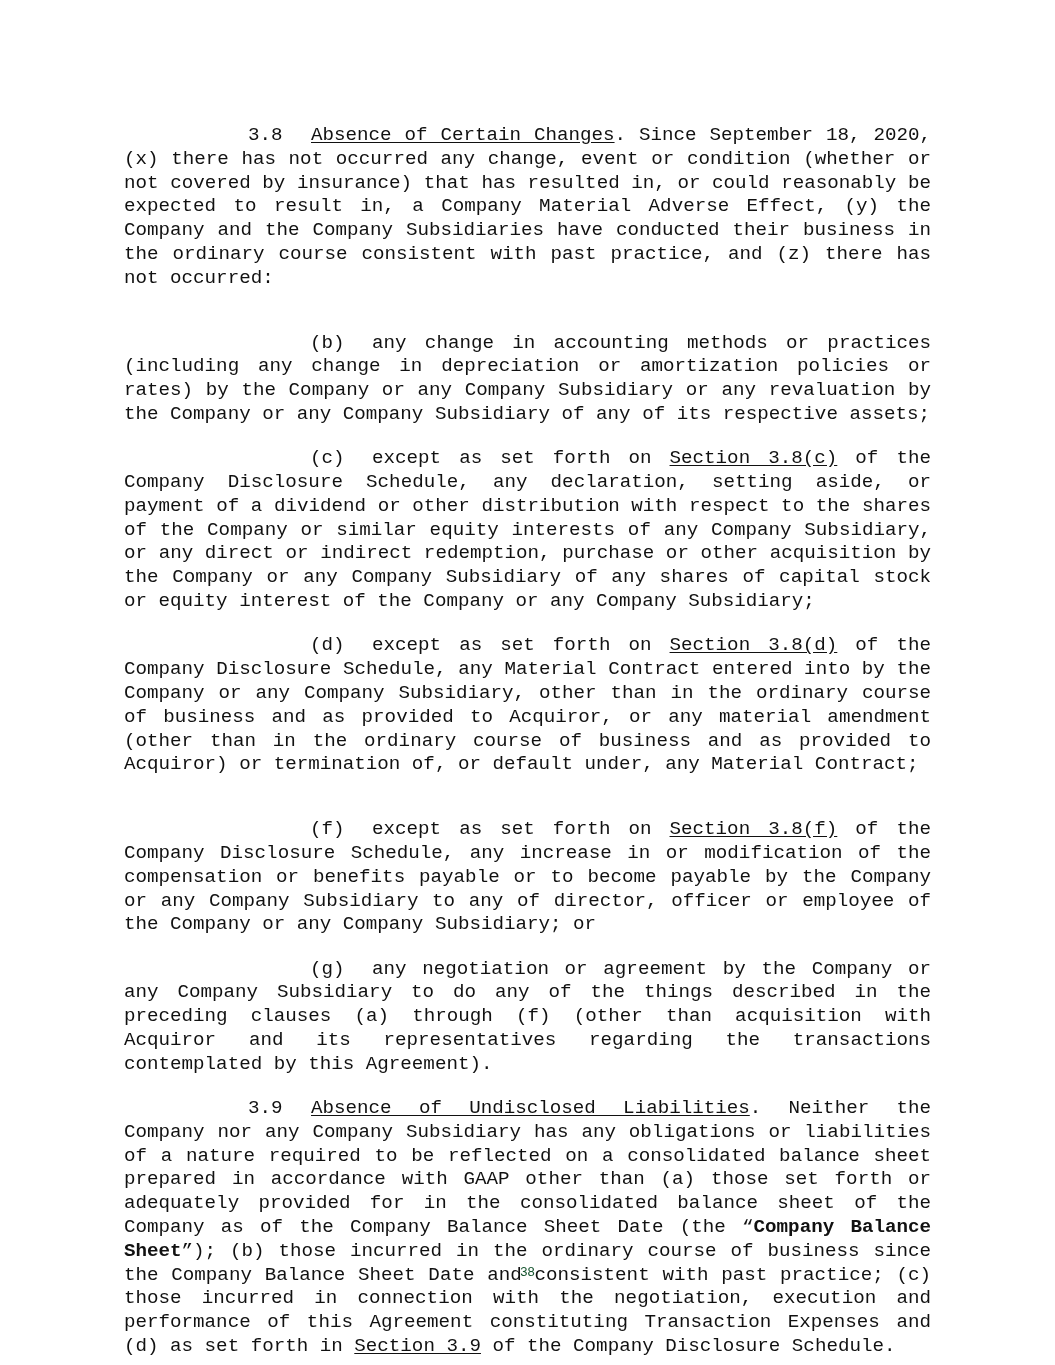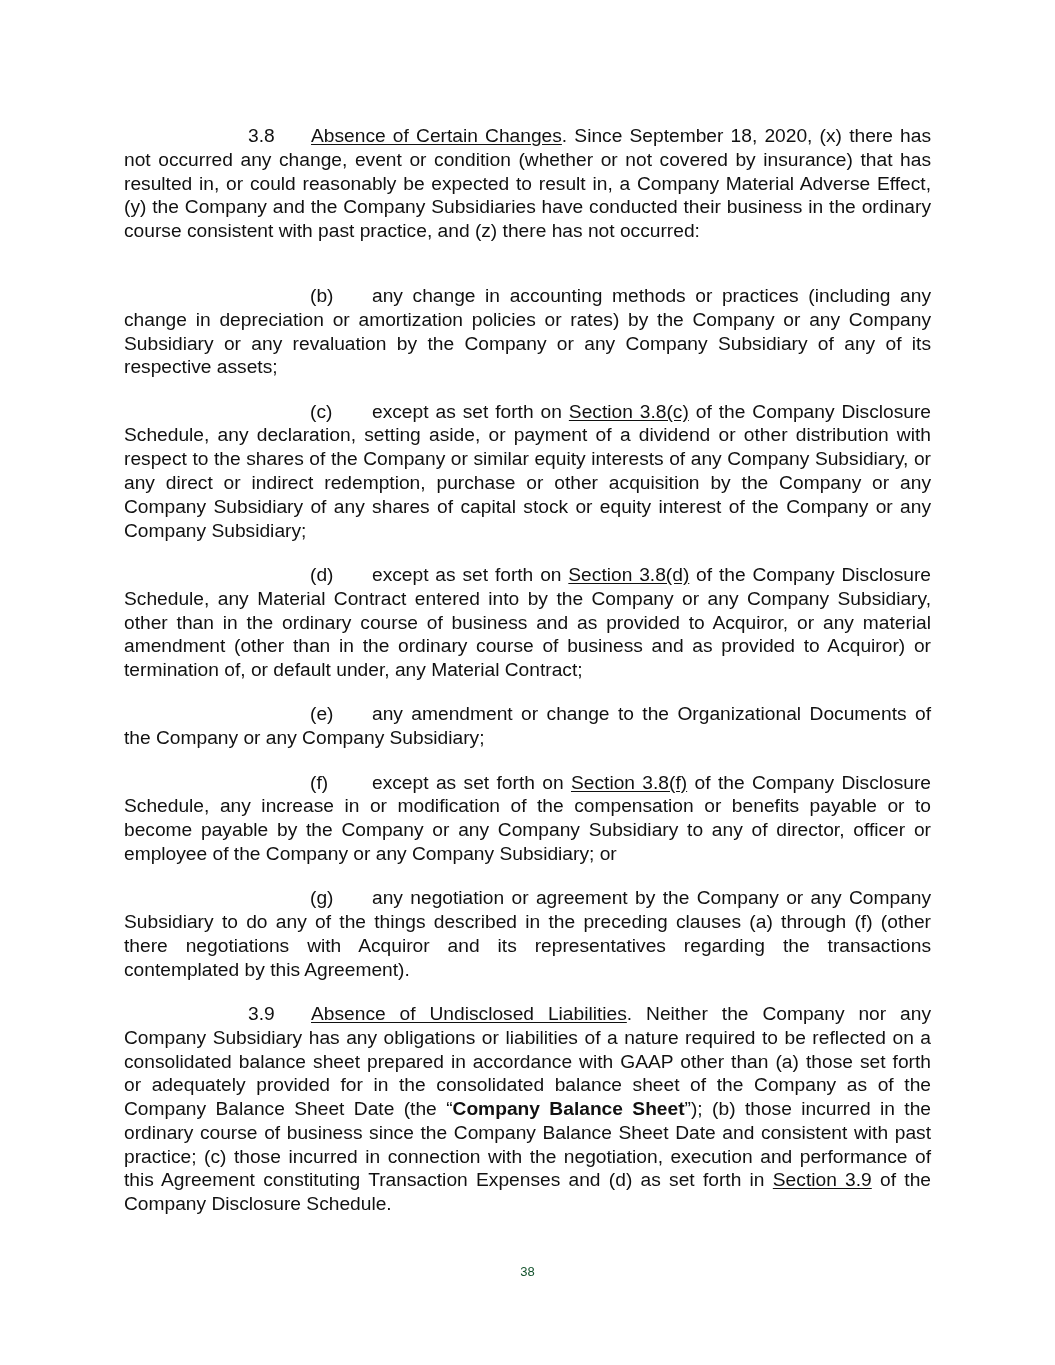--- a/index.html
+++ b/index.html
@@ -1,19 +1,19 @@
 <!DOCTYPE html>
 <html><head>
 <meta charset="utf-8">
 <style>
   html, body { margin: 0; padding: 0; background: #ffffff; }
   body { width: 1055px; height: 1365px; position: relative; overflow: hidden; }
   .page {
     position: absolute; left: 124px; top: 124px; width: 807px;
-    font-family: Liberation Sans, sans-serif; font-size: 19.2px; line-height: 23.8px;
+    font-family: Liberation Mono, monospace; font-size: 19.2px; line-height: 23.8px;
     color: #111111;
   }
   .para { margin: 0; text-align: justify; text-align-last: left; }
   .gap { height: 20.5px; }
   .ind1 { display: inline-block; width: 124px; }
   .num1 { display: inline-block; width: 63px; }
   .ind2 { display: inline-block; width: 186px; }
   .num2 { display: inline-block; width: 62px; }
   .u { text-decoration: underline; text-underline-offset: 2px; }
   b { font-weight: bold; }
@@ -34,25 +34,24 @@
 
   <p class="para"><span class="ind2"></span><span class="num2">(b)</span><span>any change in accounting methods or practices (including any change in depreciation or amortization policies or rates) by the Company or any Company Subsidiary or any revaluation by the Company or any Company Subsidiary of any of its respective assets;</span></p>
   <div class="gap"></div>
 
   <p class="para"><span class="ind2"></span><span class="num2">(c)</span><span>except as set forth on </span><span class="u">Section 3.8(c)</span><span> of the Company Disclosure Schedule, any declaration, setting aside, or payment of a dividend or other distribution with respect to the shares of the Company or similar equity interests of any Company Subsidiary, or any direct or indirect redemption, purchase or other acquisition by the Company or any Company Subsidiary of any shares of capital stock or equity interest of the Company or any Company Subsidiary;</span></p>
   <div class="gap"></div>
 
   <p class="para"><span class="ind2"></span><span class="num2">(d)</span><span>except as set forth on </span><span class="u">Section 3.8(d)</span><span> of the Company Disclosure Schedule, any Material Contract entered into by the Company or any Company Subsidiary, other than in the ordinary course of business and as provided to Acquiror, or any material amendment (other than in the ordinary course of business and as provided to Acquiror) or termination of, or default under, any Material Contract;</span></p>
   <div class="gap"></div>
 
-  <p class="para"><span class="ind2"></span><span class="num2">(e)</span><span>any amendment or change to the Organizational Documents of the Company or any Company Subsidiary;</span></p>
   <div class="gap"></div>
 
   <p class="para"><span class="ind2"></span><span class="num2">(f)</span><span>except as set forth on </span><span class="u">Section 3.8(f)</span><span> of the Company Disclosure Schedule, any increase in or modification of the compensation or benefits payable or to become payable by the Company or any Company Subsidiary to any of director, officer or employee of the Company or any Company Subsidiary; or</span></p>
   <div class="gap"></div>
 
-  <p class="para"><span class="ind2"></span><span class="num2">(g)</span><span>any negotiation or agreement by the Company or any Company Subsidiary to do any of the things described in the preceding clauses (a) through (f) (other there negotiations with Acquiror and its representatives regarding the transactions contemplated by this Agreement).</span></p>
+  <p class="para"><span class="ind2"></span><span class="num2">(g)</span><span>any negotiation or agreement by the Company or any Company Subsidiary to do any of the things described in the preceding clauses (a) through (f) (other than acquisition with Acquiror and its representatives regarding the transactions contemplated by this Agreement).</span></p>
   <div class="gap"></div>
 
   <p class="para"><span class="ind1"></span><span class="num1">3.9</span><span class="u">Absence of Undisclosed Liabilities</span><span>.  Neither the Company nor any Company Subsidiary has any obligations or liabilities of a nature required to be reflected on a consolidated balance sheet prepared in accordance with GAAP other than (a) those set forth or adequately provided for in the consolidated balance sheet of the Company as of the Company Balance Sheet Date (the “</span><b>Company Balance Sheet</b><span>”); (b) those incurred in the ordinary course of business since the Company Balance Sheet Date and consistent with past practice; (c) those incurred in connection with the negotiation, execution and performance of this Agreement constituting Transaction Expenses and (d) as set forth in </span><span class="u">Section 3.9</span><span> of the Company Disclosure Schedule.</span></p>
 </div>
 
 <div class="pagenum">38</div>
 
 </body></html>

